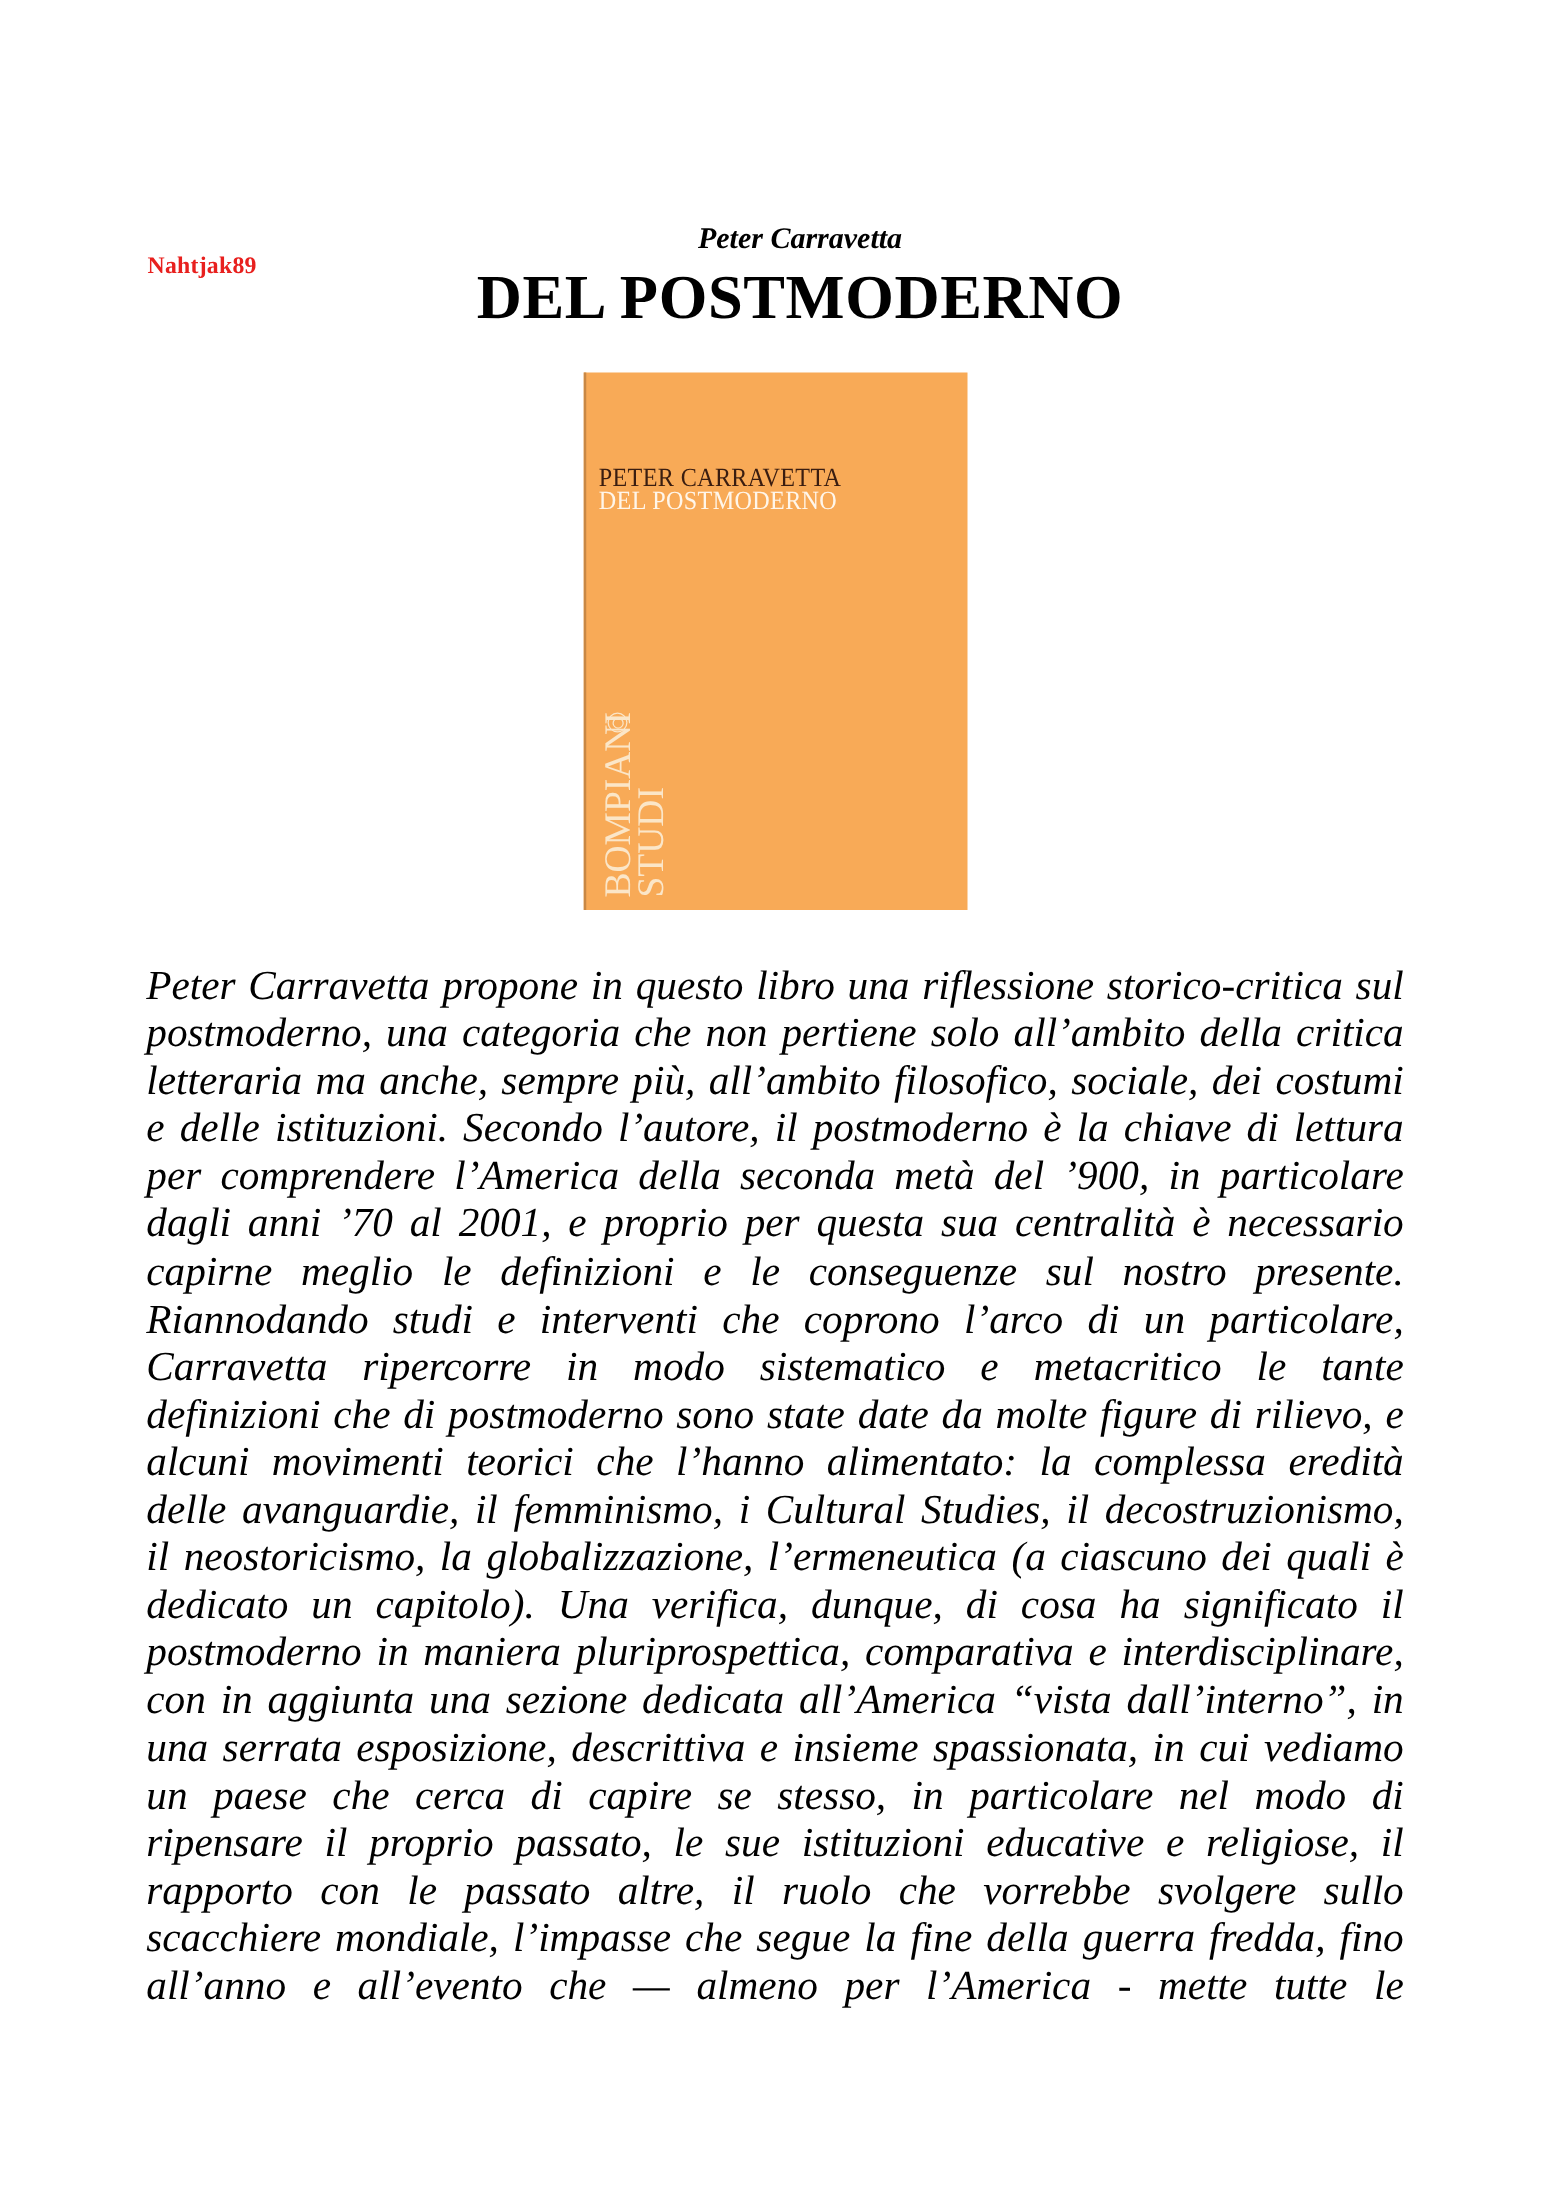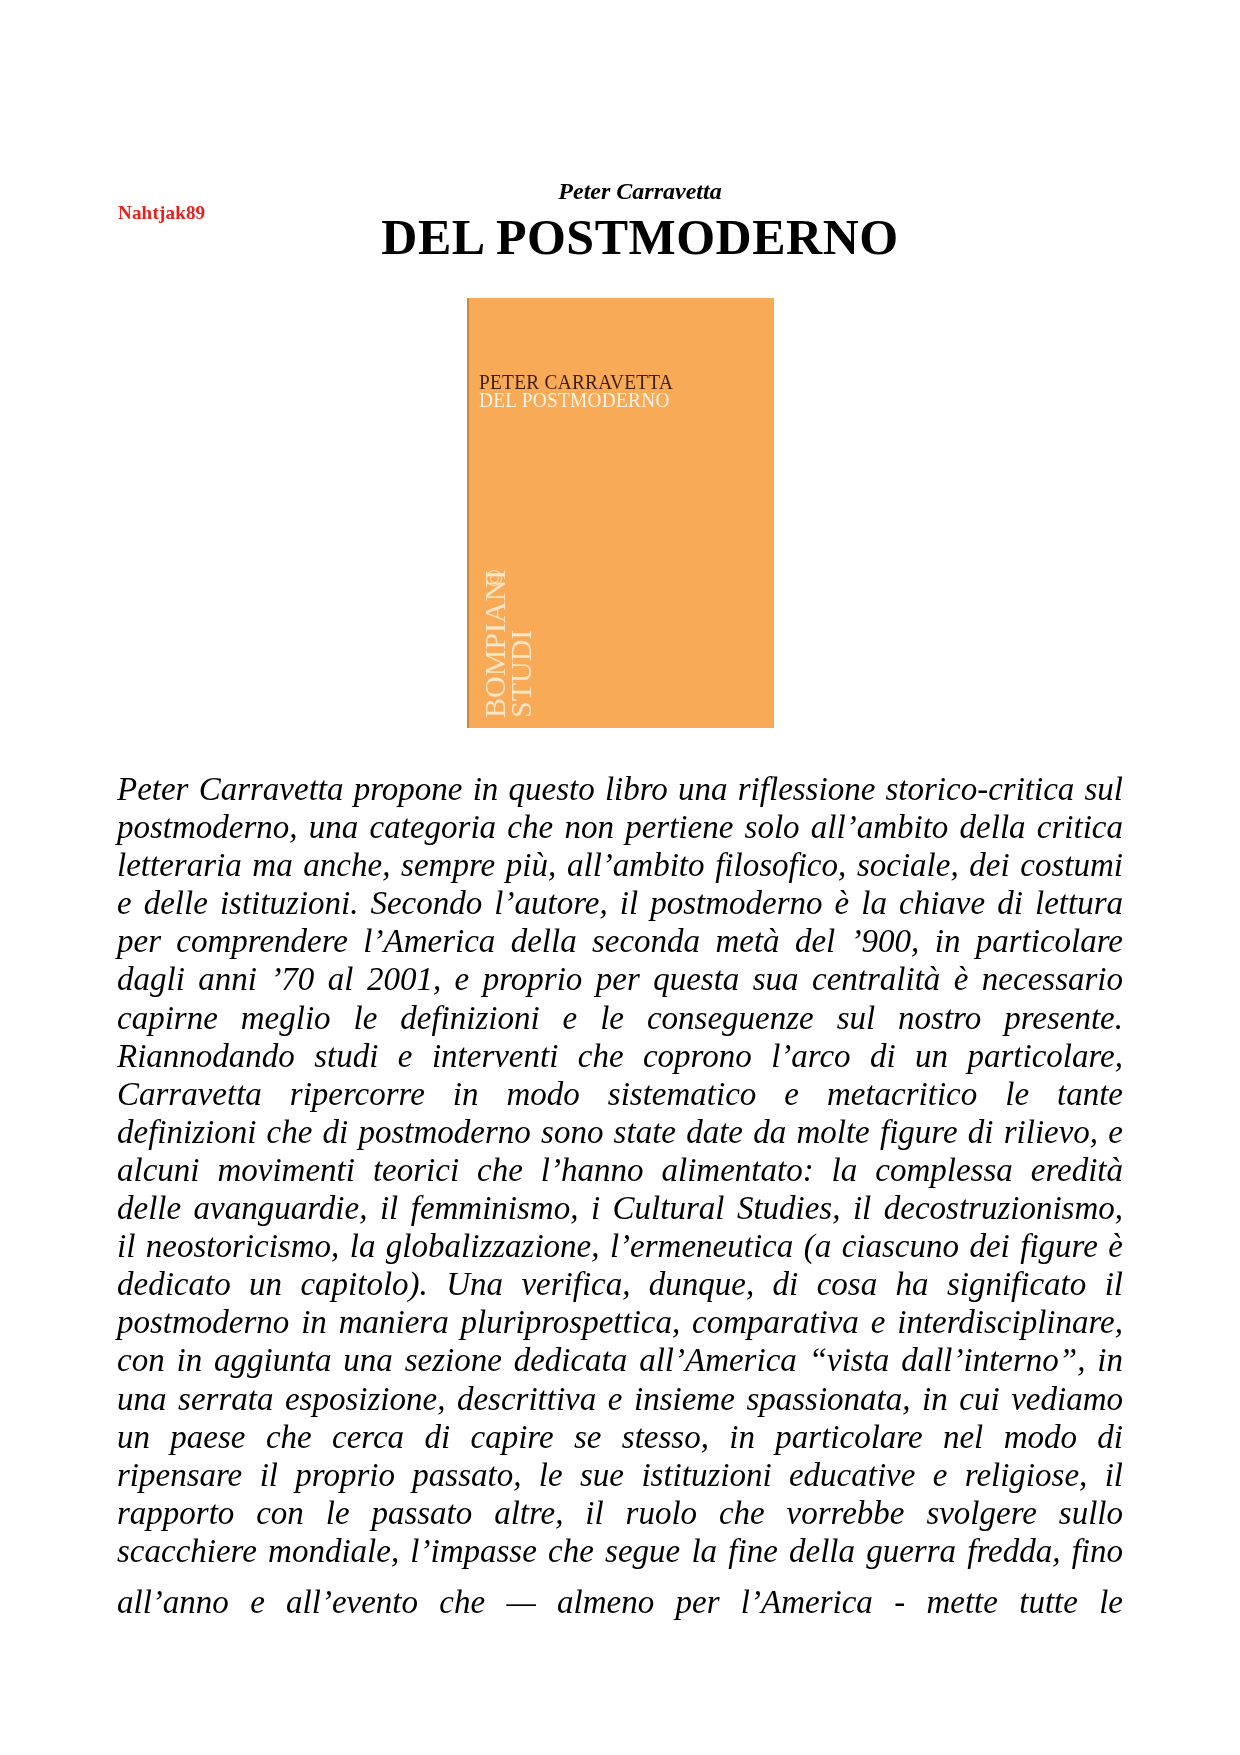--- a/index.html
+++ b/index.html
@@ -10,21 +10,21 @@
   .cover { position:absolute; left:467px; top:298px; width:307px; height:430px; background:#f8aa57; border-left:2px solid #c98845; box-sizing:border-box; overflow:hidden; }
   .cover-author { position:absolute; left:10px; top:72px; font-size:21px; color:#3a1d10; letter-spacing:0.3px; white-space:nowrap; font-family:"Liberation Serif", serif; transform:scaleX(0.92); transform-origin:left; }
   .cover-title { position:absolute; left:10px; top:90px; font-size:21px; color:#fff6ea; letter-spacing:0.3px; white-space:nowrap; font-family:"Liberation Serif", serif; transform:scaleX(0.92); transform-origin:left; }
   .cover-series { position:absolute; left:10px; top:270px; width:60px; height:150px; }
   .cover-series-text { position:absolute; left:0; bottom:0; transform:rotate(-90deg); transform-origin:left bottom; white-space:nowrap; font-size:30px; line-height:26px; color:#fbe6c8; margin-left:55px; }
   .cover-series-line { display:block; }
   .cover-logo { position:absolute; left:17px; top:272px; width:16px; height:16px; border:1.5px solid #fbe6c8; border-radius:50%; box-sizing:border-box; }
   .cover-logo::after { content:""; position:absolute; left:3px; top:3px; width:7px; height:7px; border:1px solid #fbe6c8; border-radius:50%; }
   .body-text { position:absolute; left:117px; top:770px; width:1006px; font-style:italic; font-size:33px; line-height:38.1px; text-align:justify; }
   .body-line { display:block; text-align:justify; text-align-last:justify; white-space:nowrap; }
-  .body-line.last { text-align-last:justify;margin-top:13px; }
+  .body-line.last { text-align-last:justify; }
 </style>
 </head>
 <body>
 
 <div class="watermark">Nahtjak89</div>
 
 <div class="author">Peter Carravetta</div>
 <div class="title">DEL POSTMODERNO</div>
 
 <div class="cover">
@@ -45,21 +45,21 @@
   <span class="body-line">letteraria ma anche, sempre più, all’ambito filosofico, sociale, dei costumi</span>
   <span class="body-line">e delle istituzioni. Secondo l’autore, il postmoderno è la chiave di lettura</span>
   <span class="body-line">per comprendere l’America della seconda metà del ’900, in particolare</span>
   <span class="body-line">dagli anni ’70 al 2001, e proprio per questa sua centralità è necessario</span>
   <span class="body-line">capirne meglio le definizioni e le conseguenze sul nostro presente.</span>
   <span class="body-line">Riannodando studi e interventi che coprono l’arco di un particolare,</span>
   <span class="body-line">Carravetta ripercorre in modo sistematico e metacritico le tante</span>
   <span class="body-line">definizioni che di postmoderno sono state date da molte figure di rilievo, e</span>
   <span class="body-line">alcuni movimenti teorici che l’hanno alimentato: la complessa eredità</span>
   <span class="body-line">delle avanguardie, il femminismo, i Cultural Studies, il decostruzionismo,</span>
-  <span class="body-line">il neostoricismo, la globalizzazione, l’ermeneutica (a ciascuno dei figure è</span>
+  <span class="body-line">il neostoricismo, la globalizzazione, l’ermeneutica (a ciascuno dei quali è</span>
   <span class="body-line">dedicato un capitolo). Una verifica, dunque, di cosa ha significato il</span>
   <span class="body-line">postmoderno in maniera pluriprospettica, comparativa e interdisciplinare,</span>
   <span class="body-line">con in aggiunta una sezione dedicata all’America “vista dall’interno”, in</span>
   <span class="body-line">una serrata esposizione, descrittiva e insieme spassionata, in cui vediamo</span>
   <span class="body-line">un paese che cerca di capire se stesso, in particolare nel modo di</span>
   <span class="body-line">ripensare il proprio passato, le sue istituzioni educative e religiose, il</span>
   <span class="body-line">rapporto con le passato altre, il ruolo che vorrebbe svolgere sullo</span>
   <span class="body-line">scacchiere mondiale, l’impasse che segue la fine della guerra fredda, fino</span>
   <span class="body-line last">all’anno e all’evento che — almeno per l’America - mette tutte le</span>
 </div>

